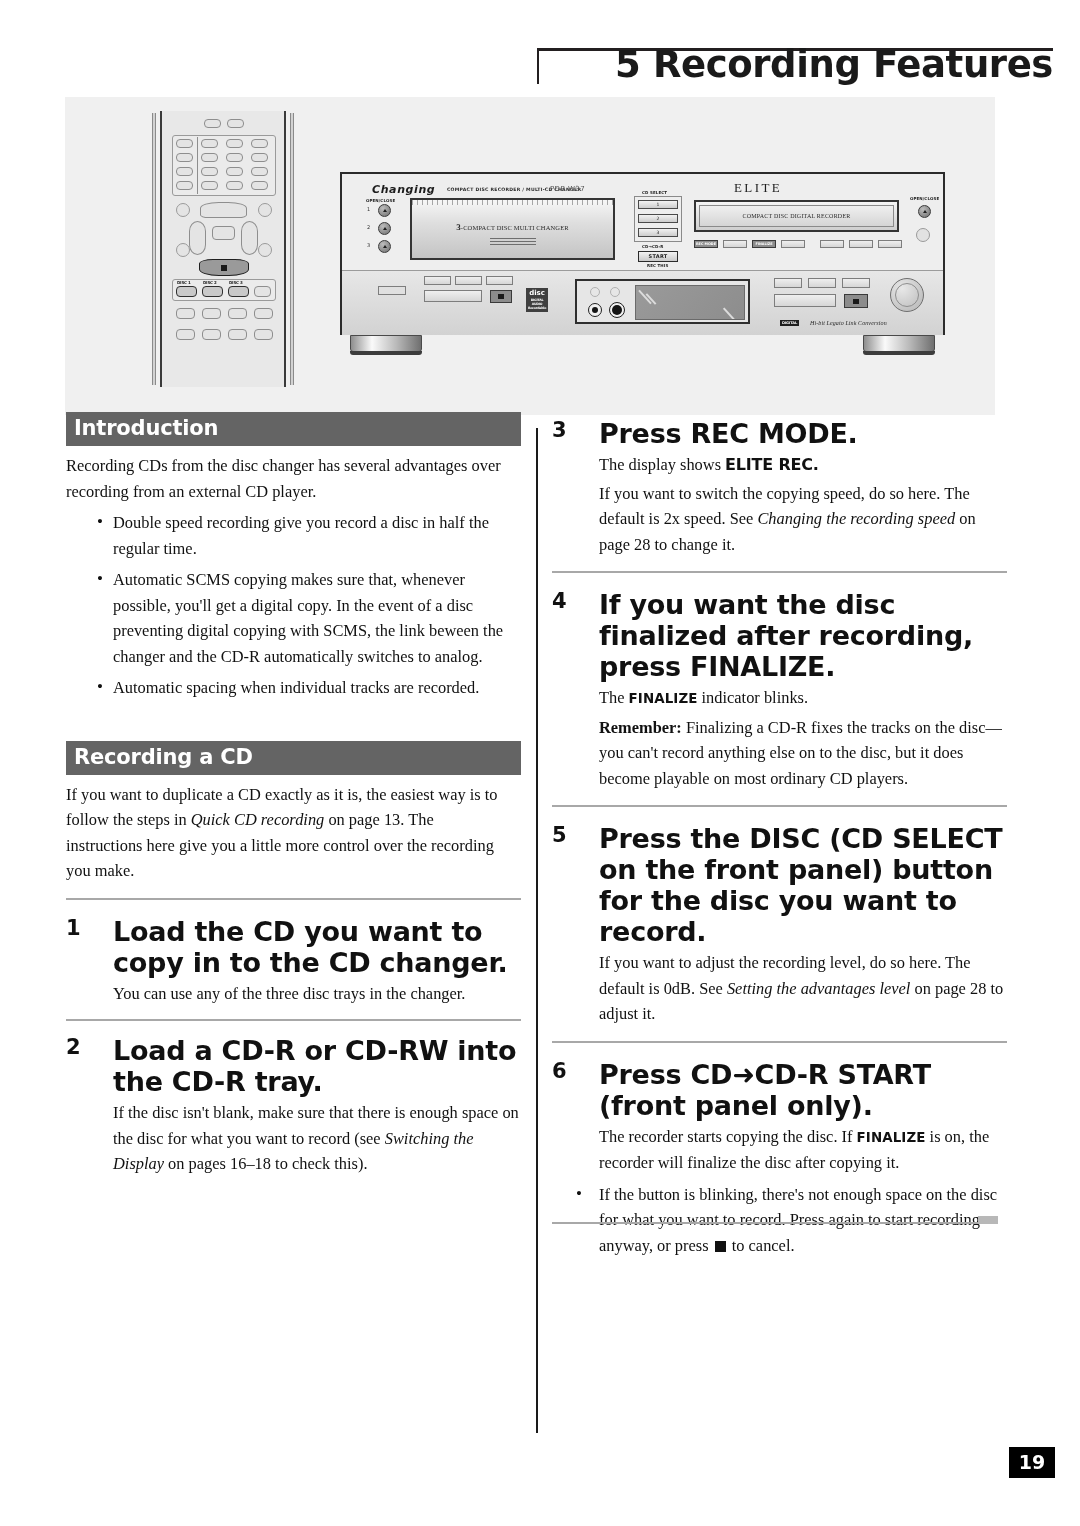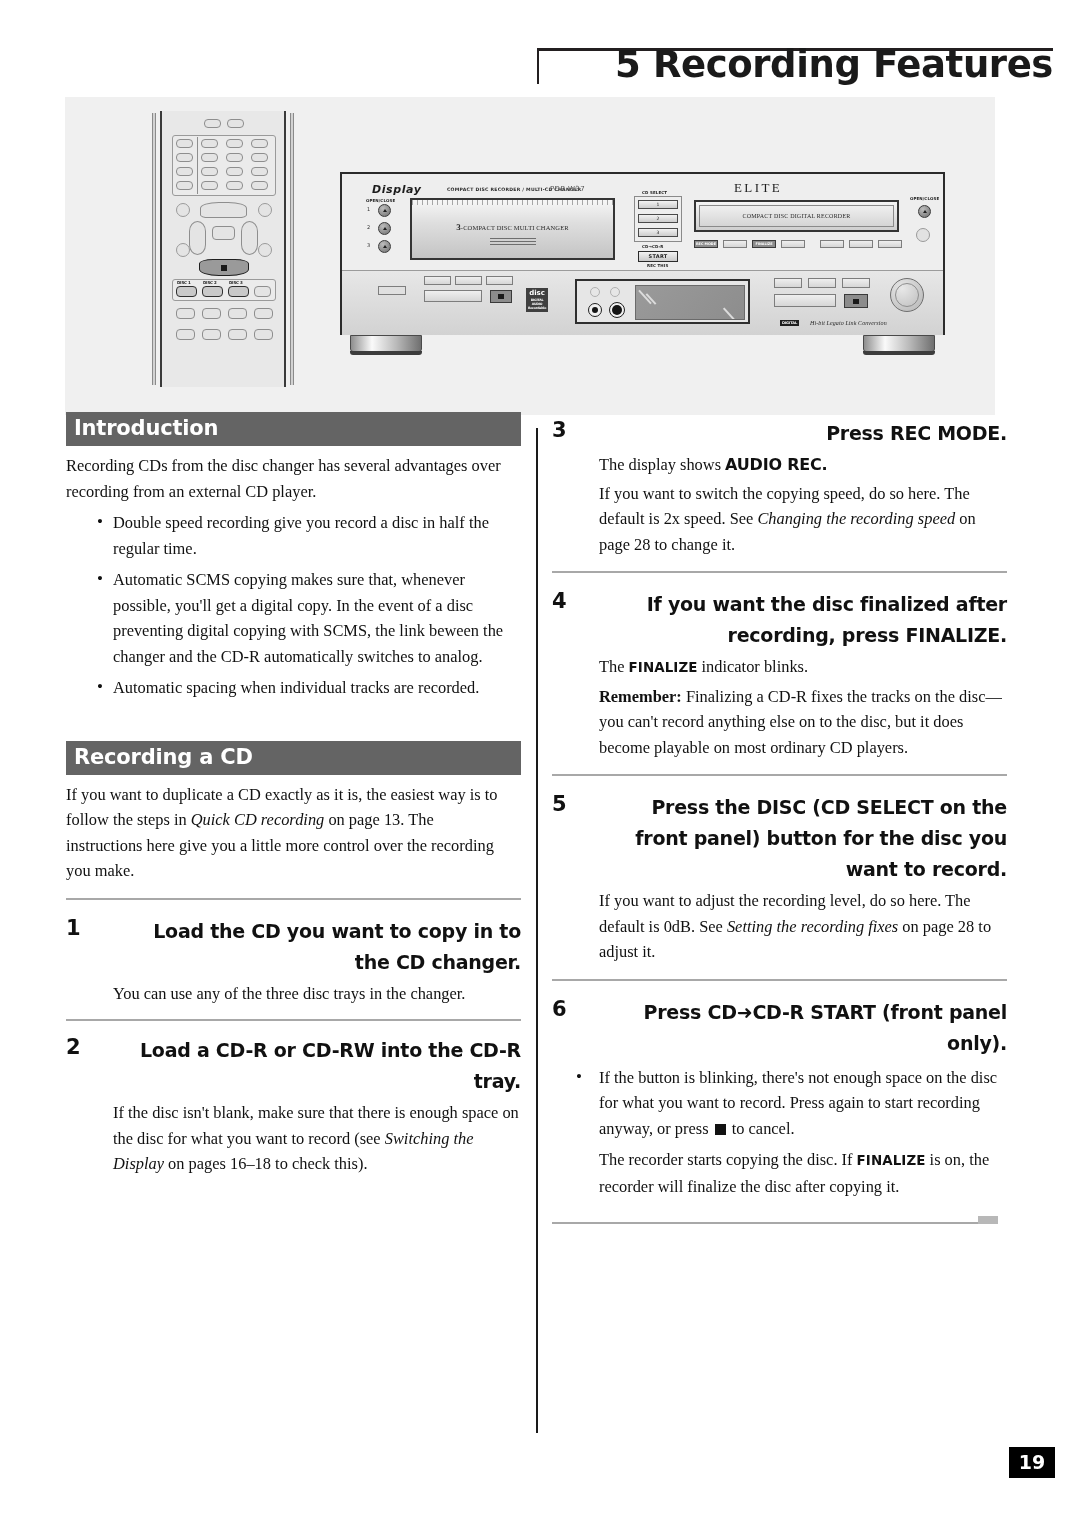--- a/index.html
+++ b/index.html
@@ -528,25 +528,24 @@
     left: 0; top: 0;
     font-family: "DejaVu Sans", sans-serif;
     font-weight: bold;
     font-size: 21px;
     color: #111;
   }
   .step-title {
     margin: 0 0 2px 47px;
     font-family: "DejaVu Sans", sans-serif;
     font-weight: bold;
-    font-size: 19px;
+    font-size: 27px;
     line-height: 31px;
     letter-spacing: -0.25px;
     color: #111;
-    text-align: right;
   }
   .step-body {
     margin: 3px 0 0 47px;
     font-family: "Liberation Serif", serif;
     font-size: 16.4px;
     line-height: 25.5px;
     color: #111;
   }
   .step-body + .step-body { }
   .step-body ul.bullets { margin-left: -47px; }
@@ -681,21 +680,21 @@
 
     <div class="rbtn" style="left:26px;top:218px;width:19px;height:11px;"></div>
     <div class="rbtn" style="left:52px;top:218px;width:19px;height:11px;"></div>
     <div class="rbtn" style="left:78px;top:218px;width:19px;height:11px;"></div>
     <div class="rbtn" style="left:104px;top:218px;width:19px;height:11px;"></div>
   </div>
 
   <div class="unit">
     <div class="unit-lower"></div>
 
-    <div class="brand">Display</div>
+    <div class="brand">Changing</div>
     <div class="brand-sub">COMPACT DISC RECORDER / MULTI-CD CHANGER</div>
     <div class="model">PDR-W37</div>
     <div class="elite">ELITE</div>
 
     <div class="olabel" style="left:24px;top:24px;">OPEN/CLOSE</div>
     <div class="num-lab" style="left:25px;top:32px;">1</div>
     <div class="eject-btn" style="left:36px;top:30px;">
       <div class="eject-tri"></div>
     </div>
     <div class="num-lab" style="left:25px;top:50px;">2</div>
@@ -826,50 +825,50 @@
     <div class="step-title">Load a CD-R or CD-RW into the CD-R tray.</div>
     <div class="step-body"><span>If the disc isn't blank, make sure that there is enough space on the disc for what you want to record (see </span><i>Switching the Display</i><span> on pages 16–18 to check this).</span></div>
   </div>
 </div>
 
 <div class="col col-right">
 
   <div class="step">
     <div class="step-num">3</div>
     <div class="step-title">Press REC MODE.</div>
-    <div class="step-body"><span>The display shows </span><span class="sb">AUDIO REC.</span></div>
+    <div class="step-body"><span>The display shows </span><span class="sb">ELITE REC.</span></div>
     <div class="step-body"><span>If you want to switch the copying speed, do so here. The default is 2x speed. See </span><i>Changing the recording speed</i><span> on page 28 to change it.</span></div>
   </div>
 
   <div class="rule"></div>
 
   <div class="step">
     <div class="step-num">4</div>
     <div class="step-title">If you want the disc finalized after recording, press FINALIZE.</div>
     <div class="step-body"><span>The </span><span class="sb-sm">FINALIZE</span><span> indicator blinks.</span></div>
     <div class="step-body"><span class="serif-b">Remember:</span><span> Finalizing a CD-R fixes the tracks on the disc—you can't record anything else on to the disc, but it does become playable on most ordinary CD players.</span></div>
   </div>
 
   <div class="rule"></div>
 
   <div class="step">
     <div class="step-num">5</div>
     <div class="step-title">Press the DISC (CD SELECT on the front panel) button for the disc you want to record.</div>
-    <div class="step-body"><span>If you want to adjust the recording level, do so here. The default is 0dB. See </span><i>Setting the recording fixes</i><span> on page 28 to adjust it.</span></div>
+    <div class="step-body"><span>If you want to adjust the recording level, do so here. The default is 0dB. See </span><i>Setting the advantages level</i><span> on page 28 to adjust it.</span></div>
   </div>
 
   <div class="rule"></div>
 
   <div class="step">
     <div class="step-num">6</div>
     <div class="step-title"><span>Press CD</span><span class="arrowglyph">➜</span><span>CD-R START (front panel only).</span></div>
+    <div class="step-body"><span>The recorder starts copying the disc. If </span><span class="sb-sm">FINALIZE</span><span> is on, the recorder will finalize the disc after copying it.</span></div>
     <div class="step-body">
       <ul class="bullets">
         <li><span>If the button is blinking, there's not enough space on the disc for what you want to record. Press again to start recording anyway, or press </span><span class="stopsq"></span><span> to cancel.</span></li>
       </ul>
     </div>
-    <div class="step-body"><span>The recorder starts copying the disc. If </span><span class="sb-sm">FINALIZE</span><span> is on, the recorder will finalize the disc after copying it.</span></div>
   </div>
 </div>
 
 <div class="foot-rule"></div>
 <div class="foot-tick"></div>
 <div class="page-num">19</div>
 
 </body></html>

